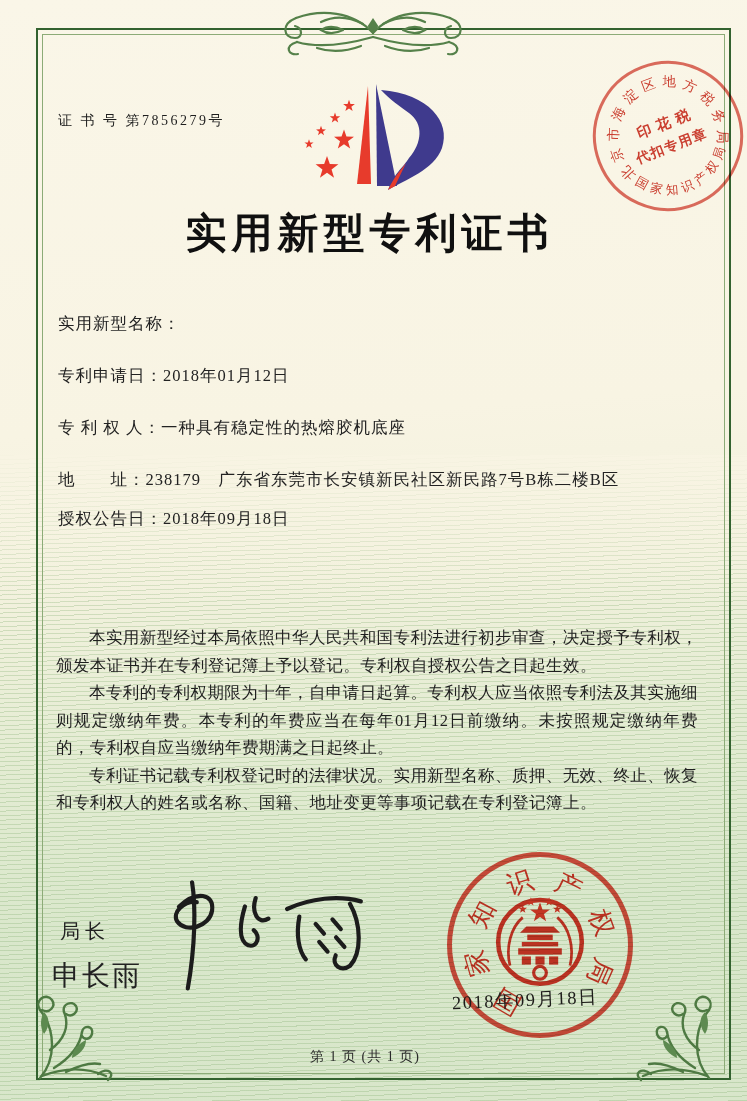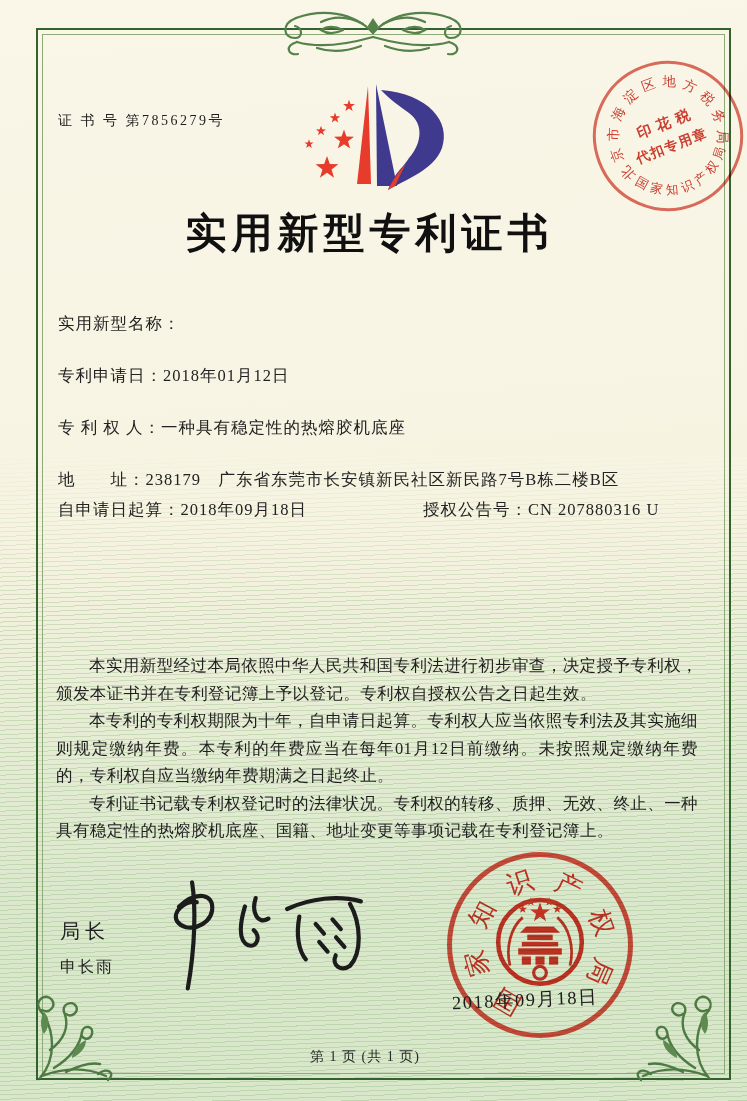--- a/index.html
+++ b/index.html
@@ -22,25 +22,25 @@
   .orn-bl{left:26px;top:988px;}
   .orn-br{left:631px;top:988px;transform:scaleX(-1);}
   .cert-no{position:absolute;left:58px;top:88px;font-size:14px;letter-spacing:2.5px;color:#1e1e1e;z-index:3;margin-top:24px;}
   .logo{position:absolute;left:291px;top:76px;z-index:3;}
   .title{position:absolute;left:0;right:8px;top:206px;text-align:center;font-size:41px;font-weight:700;letter-spacing:5px;color:#101010;z-index:3;}
   .fields{position:absolute;left:58px;top:312px;width:640px;z-index:3;font-size:16.5px;line-height:24px;}
   .frow{display:flex;margin-bottom:28px;position:relative;}
   .frow .flabel{flex:0 0 auto;letter-spacing:1px;white-space:nowrap;}
   .frow .fvalue{letter-spacing:1px;max-width:476px;}
   .frow-last .grant{position:absolute;left:365px;top:0;display:flex;white-space:nowrap;}
-  .addr-row{margin-bottom:6px;}
-  .paras{position:absolute;left:56px;top:652px;width:642px;z-index:3;font-size:16.5px;line-height:27.5px;letter-spacing:0.4px;text-align:justify;color:#1f1f1f;}
+  .addr-row{margin-bottom:15px;}
+  .paras{position:absolute;left:56px;top:624px;width:642px;z-index:3;font-size:16.5px;line-height:27.5px;letter-spacing:0.4px;text-align:justify;color:#1f1f1f;}
   .paras p{margin:0;text-indent:2em;}
   .signer-title{position:absolute;left:60px;top:918px;font-size:20px;letter-spacing:5px;z-index:3;text-align:center;}
-  .signer-name{position:absolute;left:60px;top:957px;font-size:16px;letter-spacing:2px;z-index:3;}
+  .signer-name{position:absolute;left:52px;top:957px;font-size:28px;letter-spacing:2px;z-index:3;}
   .signature{position:absolute;left:128px;top:872px;z-index:4;transform:rotate(-2deg);}
   .seal{
     position:absolute;left:447px;top:852px;width:176px;height:176px;border-radius:50%;
     border:5px solid rgba(223,56,43,0.88);z-index:4;mix-blend-mode:multiply;
   }
   .seal .cchar{
     position:absolute;left:50%;top:50%;width:28px;height:28px;margin:-14px;
     display:flex;align-items:center;justify-content:center;
     font-size:26px;color:#dc372a;font-weight:500;
   }
@@ -153,33 +153,29 @@
     </div>
     <div class="frow">
       <span class="flabel">专 利 权 人：</span>
       <span class="fvalue">一种具有稳定性的热熔胶机底座</span>
     </div>
     <div class="frow addr-row">
       <span class="flabel">地　　址：</span>
       <span class="fvalue">238179　广东省东莞市长安镇新民社区新民路7号B栋二楼B区</span>
     </div>
     <div class="frow frow-last">
-      <span class="flabel">自申请日起算：</span>
+      <span class="flabel">授权公告日：</span>
       <span class="fvalue">2018年09月18日</span>
-      <span class="grant">
-        <span class="flabel">授权公告号：</span>
-        <span class="fvalue">CN 207880316 U</span>
-      </span>
     </div>
   </div>
 
   <div class="paras">
     <p>本实用新型经过本局依照中华人民共和国专利法进行初步审查，决定授予专利权，颁发本证书并在专利登记簿上予以登记。专利权自授权公告之日起生效。</p>
     <p>本专利的专利权期限为十年，自申请日起算。专利权人应当依照专利法及其实施细则规定缴纳年费。本专利的年费应当在每年01月12日前缴纳。未按照规定缴纳年费的，专利权自应当缴纳年费期满之日起终止。</p>
-    <p>专利证书记载专利权登记时的法律状况。专利权的转移、质押、无效、终止、一种具有稳定性的热熔胶机底座、国籍、地址变更等事项记载在专利登记簿上。</p>
+    <p>专利证书记载专利权登记时的法律状况。实用新型名称、质押、无效、终止、恢复和专利权人的姓名或名称、国籍、地址变更等事项记载在专利登记簿上。</p>
   </div>
 
   <div class="signer-title">局长</div>
   <div class="signer-name">申长雨</div>
 
   <div class="signature">
     <svg width="260" height="125" viewBox="0 0 260 125">
       <g stroke="#1c1c1c" stroke-width="4.2" fill="none" stroke-linecap="round" stroke-linejoin="round">
         <path d="M52,32 C70,16 88,20 85,37 C82,53 58,59 50,47 C44,37 58,26 70,28"></path>
         <path d="M66,8 C69,32 67,72 58,114"></path>

